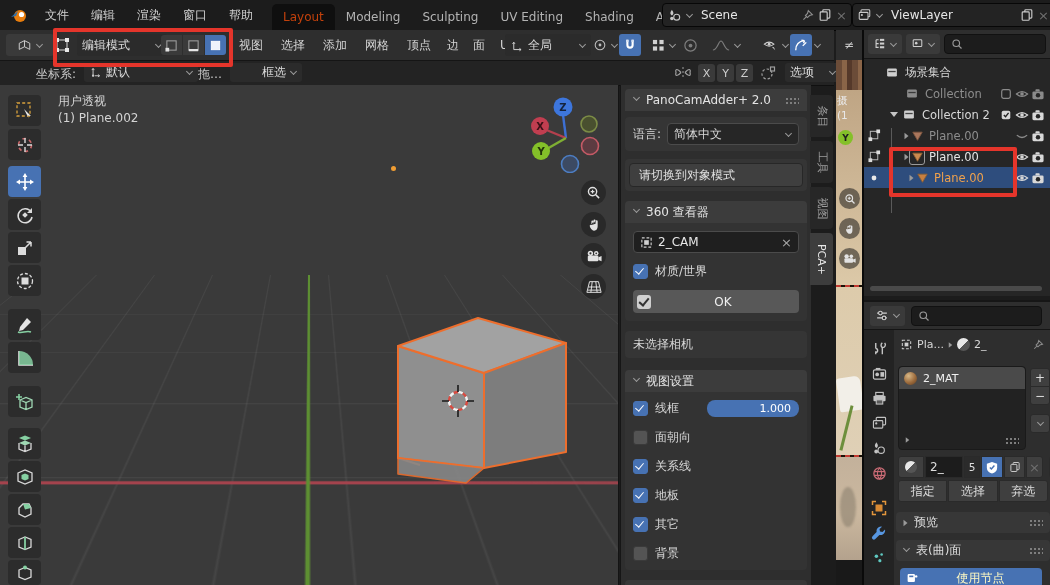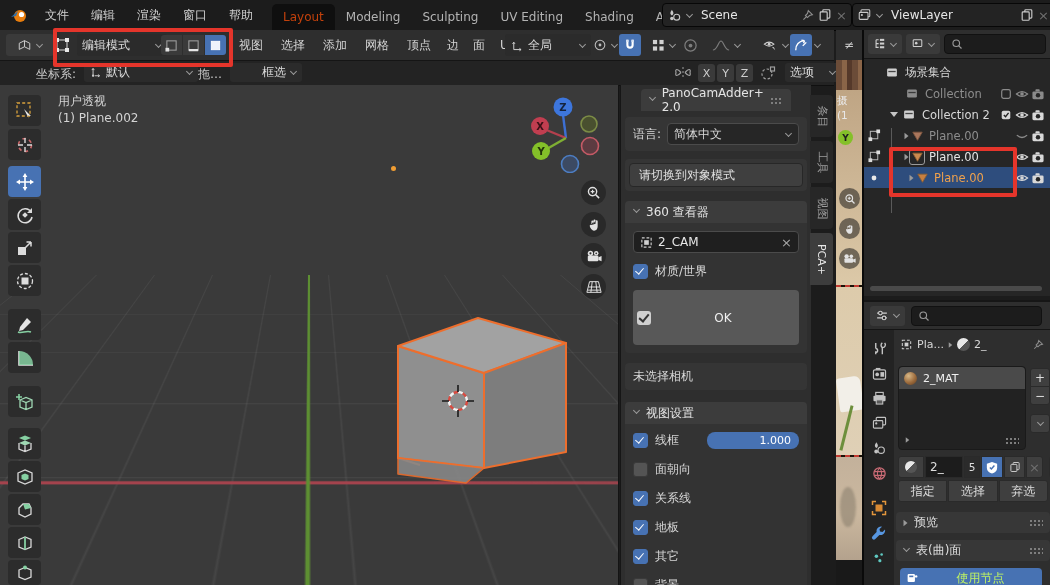--- a/index.html
+++ b/index.html
@@ -426,21 +426,21 @@
         </svg>
       </div>
     <div class="vctl" style="left:581px;top:189px">
         <svg width="16" height="14" viewBox="0 0 18 14">
           <path d="M4 1 H14 L17 13 H1Z M7 1 L5.5 13 M11 1 L12.5 13 M2.8 7 H15.2 M2 10.5 H16" fill="none" stroke="#e2e2e2" stroke-width="1.1"></path>
         </svg>
       </div>
   </div>
 
   <div class="abs" id="panel">
-    <div class="phead" style="margin:4px 20px 0">
+    <div class="phead" style="margin:4px 4px 0">
       <span class="chv" style="margin-top:-3px"></span>
       <span style="flex:1">PanoCamAdder+ 2.0</span>
       <span class="grip"></span>
     </div>
     <div class="pbox row" style="margin-top:6px;gap:6px">
       <span>语言:</span>
       <div class="pfield" style="flex:1;justify-content:space-between">
         <span>简体中文</span>
         <span class="chv"></span>
       </div>
@@ -458,21 +458,21 @@
             <rect x="2" y="2" width="10" height="10" fill="none" stroke="#cfcfcf" stroke-width="1.2" stroke-dasharray="3 2"></rect>
             <rect x="4.5" y="4.5" width="5" height="5" fill="#cfcfcf"></rect>
           </svg>
         <span style="flex:1;color:#e8e8e8">2_CAM</span>
         <span class="xg" style="filter:brightness(1.5)"></span>
       </div>
       <div class="row" style="margin-top:10px;gap:7px">
         <span class="cb on"></span>
         <span>材质/世界</span>
       </div>
-      <div class="row" style="margin-top:10px;height:23px;background:#585858;border-radius:4px;padding:16px 4px">
+      <div class="row" style="margin-top:10px;height:23px;background:#585858;border-radius:4px;padding:0 4px">
         <span style="width:14px;height:14px;background:#cfcfcf;border-radius:3px;position:relative;display:inline-block">
             <span style="position:absolute;left:4px;top:1px;width:4px;height:8px;border-right:2px solid #333;border-bottom:2px solid #333;transform:rotate(40deg)"></span>
           </span>
         <span style="flex:1;text-align:center;color:#f0f0f0">OK</span>
       </div>
     </div>
     <div class="pbox" style="margin-top:10px;padding:5px 8px">
       <span>未选择相机</span>
     </div>
     <div class="phead" style="margin:12px 4px 0">
@@ -898,21 +898,21 @@
         <span class="chv" style="margin-top:-3px"></span>
         <span style="flex:1">表(曲)面</span>
         <span class="grip"></span>
       </div>
       <div class="row" style="position:absolute;left:6px;top:238px;width:142px;height:20px;background:#4772b3;border-radius:4px;gap:6px;padding:0 6px;box-sizing:border-box">
         <svg width="13" height="12" viewBox="0 0 16 14">
             <rect x="2" y="2" width="9" height="10" rx="1.4" fill="#fff"></rect>
             <circle cx="12.5" cy="5" r="1.5" fill="#fff"></circle>
             <rect x="4" y="4" width="5" height="2" fill="#4772b3"></rect>
           </svg>
-        <span style="color:#bef264;flex:1;text-align:center">使用节点</span>
+        <span style="color:#fef9c3;flex:1;text-align:center">使用节点</span>
       </div>
     </div>
   </div>
 
   <div class="abs redbox" style="left:53px;top:28px;width:172px;height:31px"></div>
   <div class="abs redbox" style="left:889px;top:147px;width:120px;height:42px"></div>
 
 </div>
 
 </body></html>

